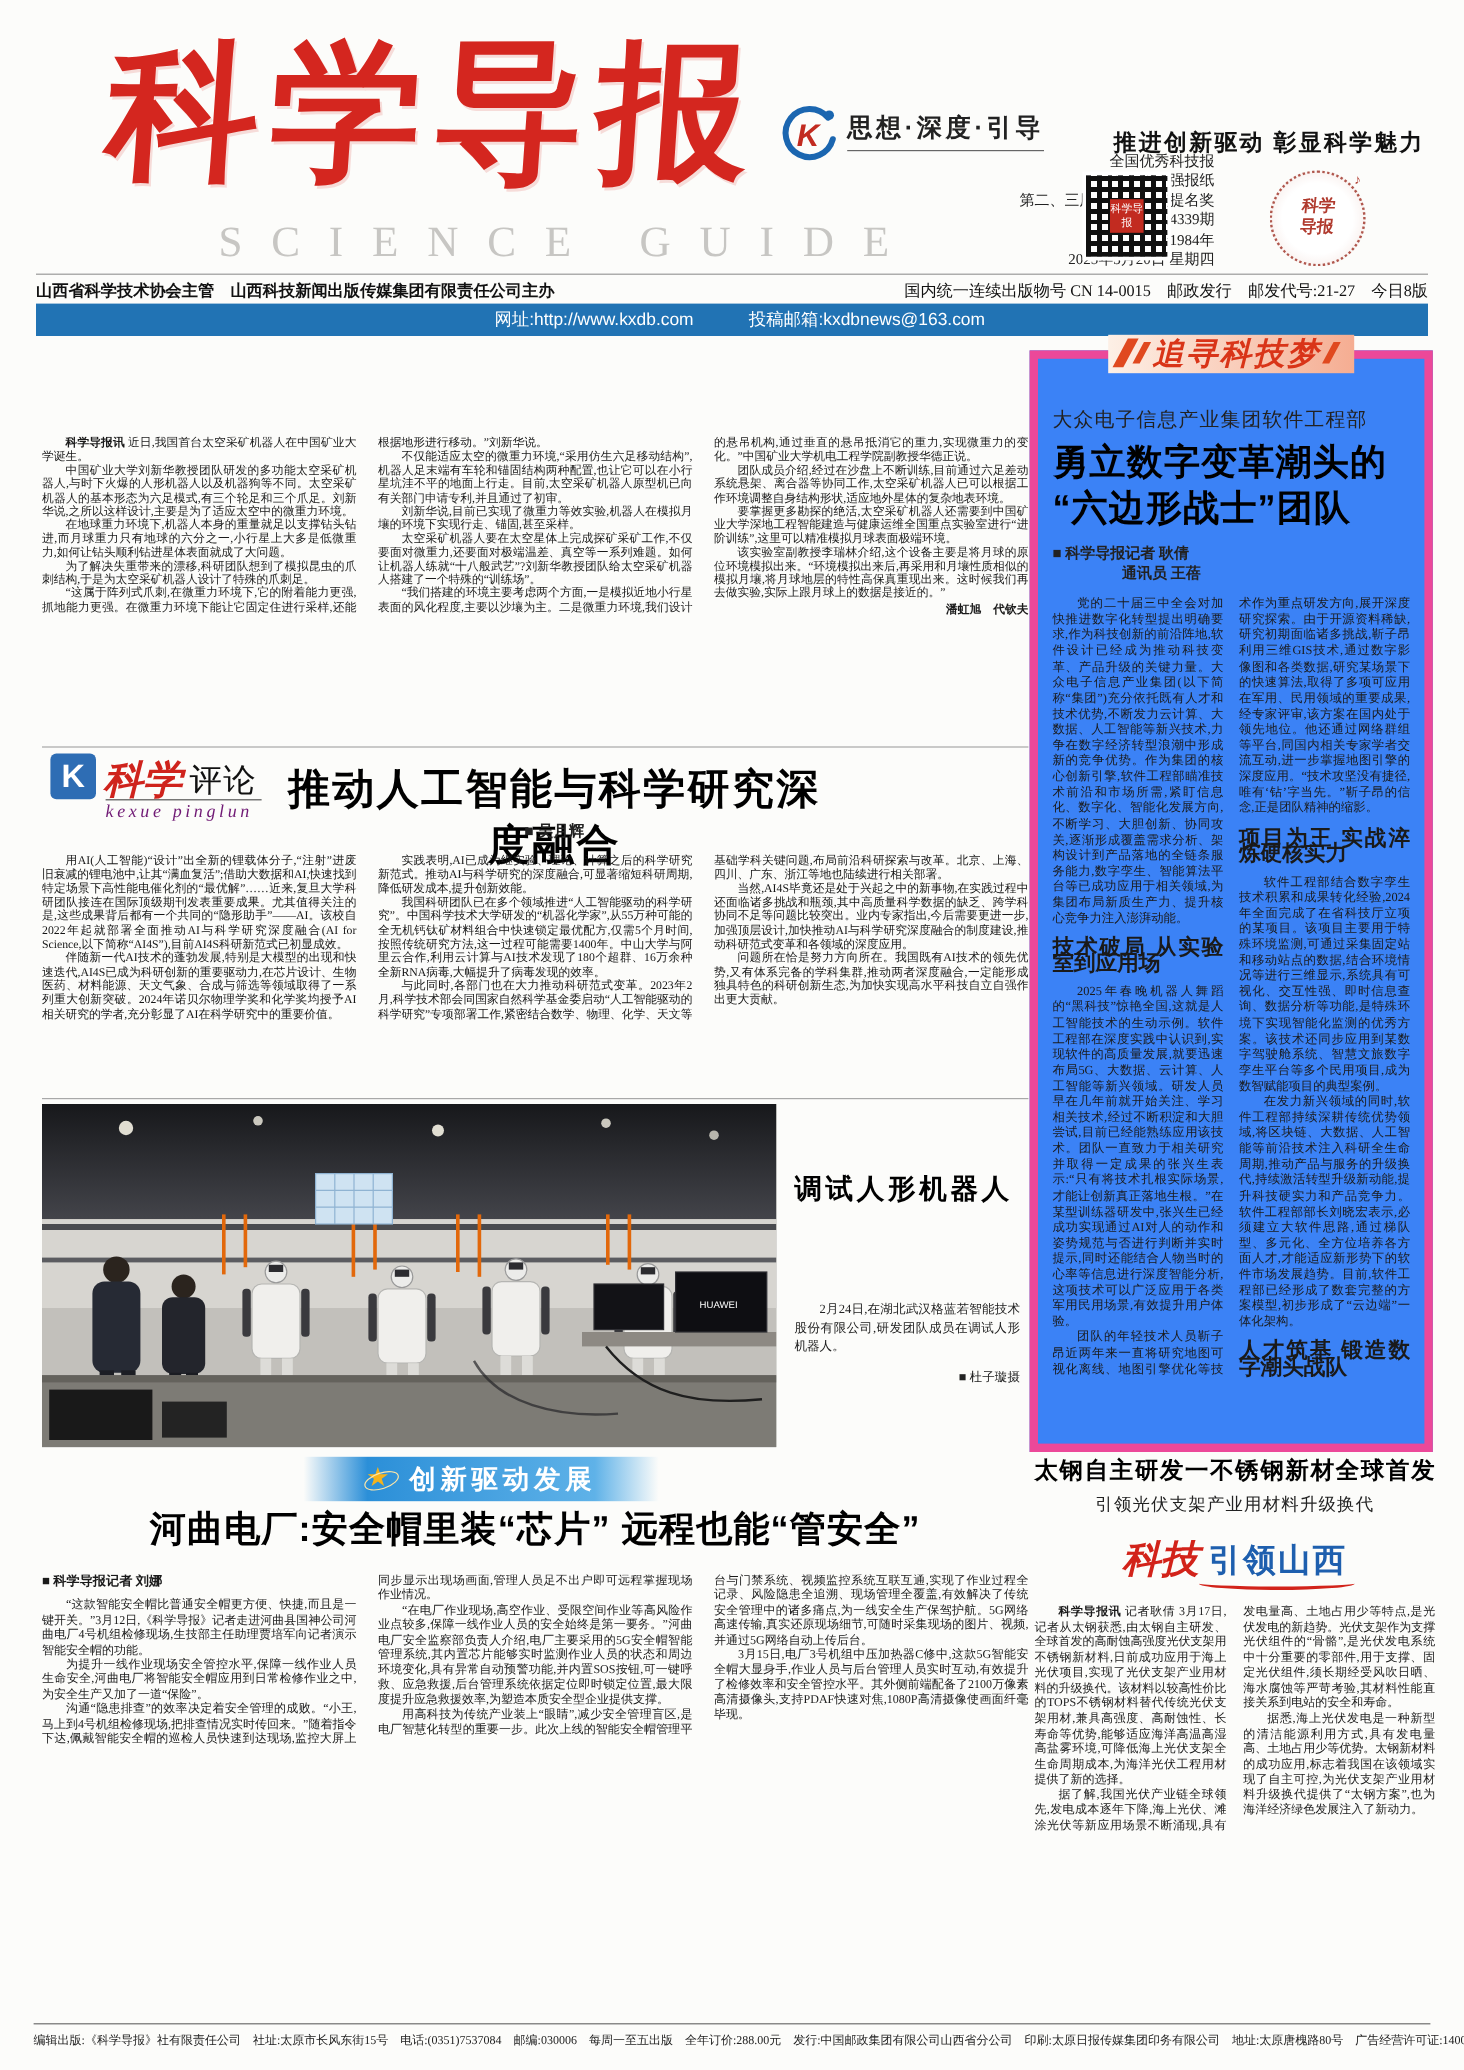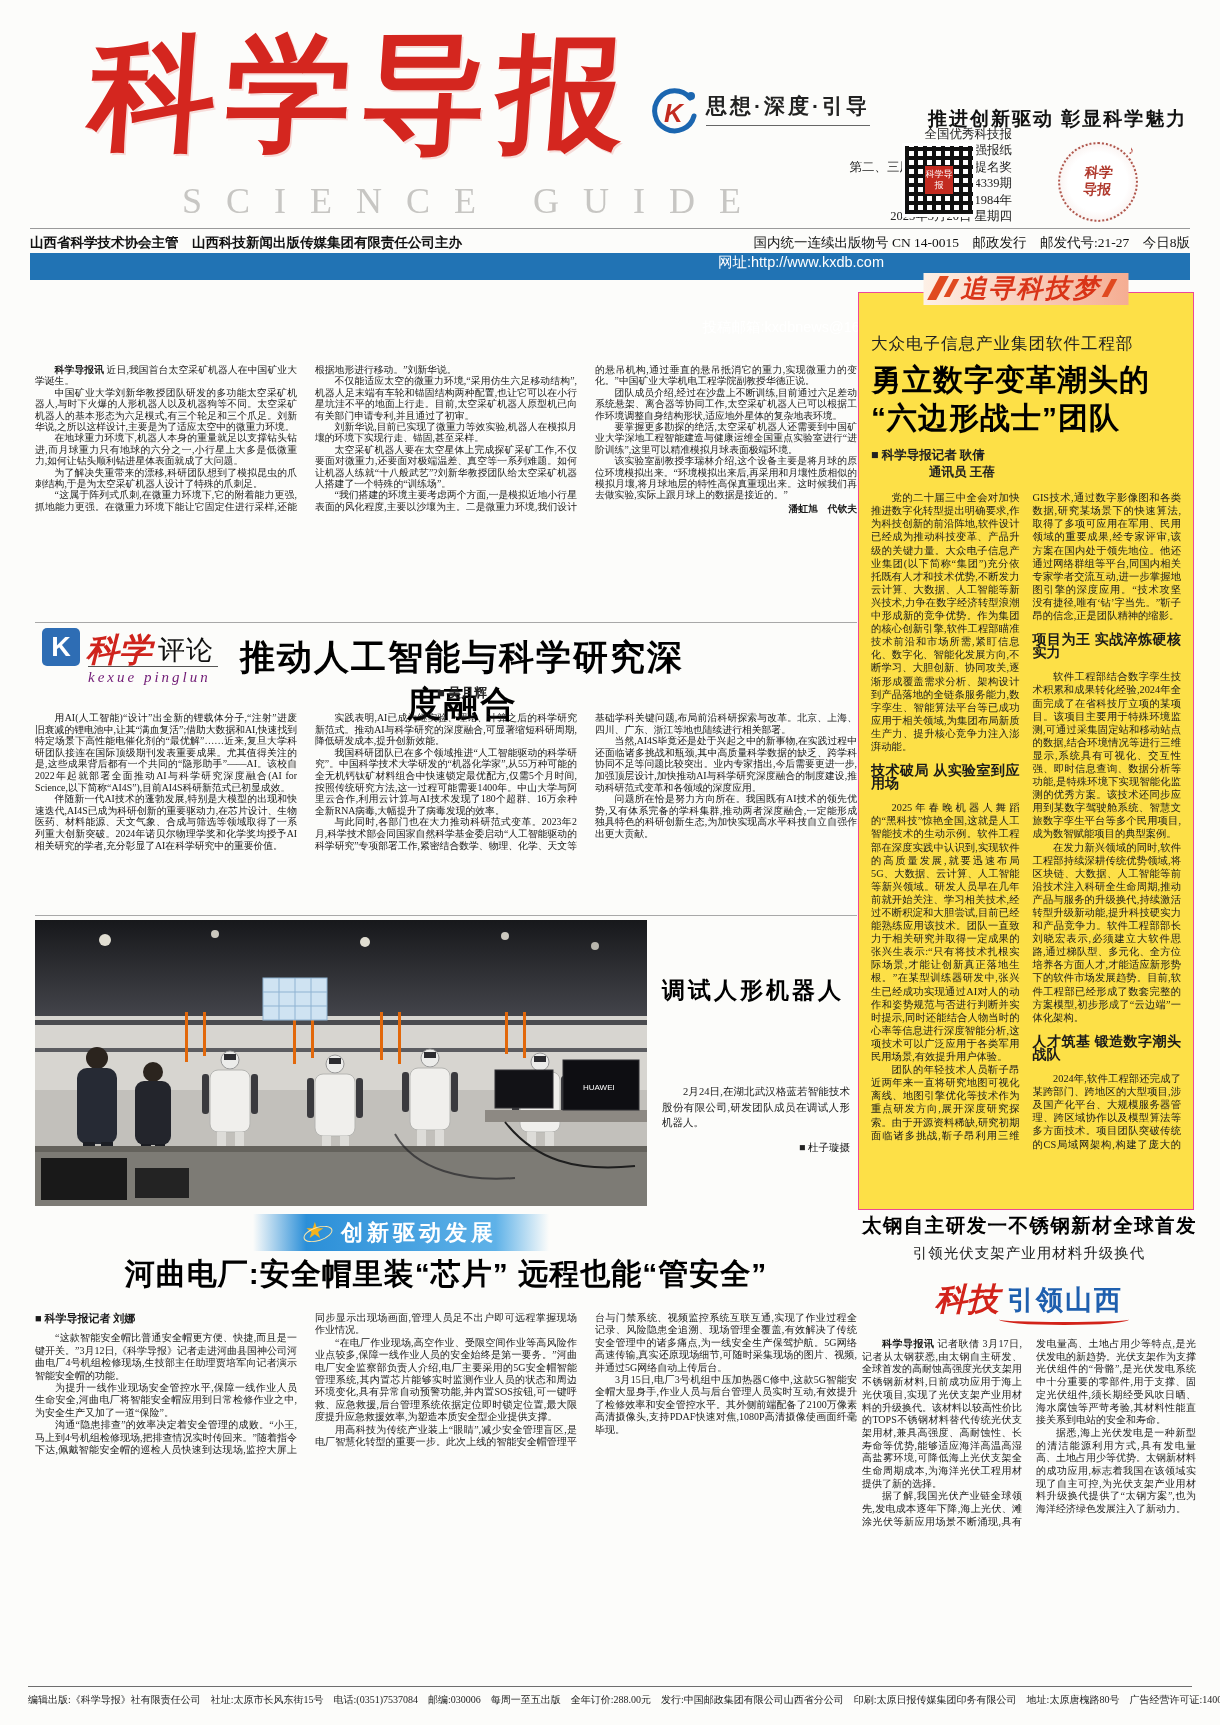--- a/index.html
+++ b/index.html
@@ -24,21 +24,21 @@
       font-size:9px;line-height:11px;text-align:center;padding-top:3px;box-sizing:border-box;}
   .qr-round{left:1058px;top:142px;width:76px;height:76px;border:2px dotted #b0574d;border-radius:50%;
       position:absolute;background:radial-gradient(circle,#fff 55%,#f3e2dd 100%);}
   .qr-round .inner{position:absolute;left:18px;top:20px;width:40px;height:36px;color:#b03a2e;
       font-size:14px;line-height:17px;text-align:center;font-weight:bold;font-family:"DejaVu Serif",serif;transform:skewX(-6deg);}
   .qr-round .note{position:absolute;right:2px;top:0px;font-size:11px;color:#b03a2e;}
   .pub-row{left:30px;top:228px;width:1160px;border-top:1px solid #9a9a9a;padding-top:5px;
       display:flex;justify-content:space-between;font-size:13.5px;font-weight:bold;color:#111;}
   .pub-row .right{font-weight:normal;font-family:"Liberation Serif",serif;}
   .url-bar{left:30px;top:253px;width:1160px;height:27px;background:#2173b4;color:#fff;font-size:14.5px;
-      display:flex;align-items:center;box-sizing:border-box;padding-left:382px;gap:46px;font-family:"Liberation Sans",sans-serif;flex-direction:column;}
+      display:flex;align-items:center;box-sizing:border-box;padding-left:382px;gap:46px;font-family:"Liberation Sans",sans-serif;}
   
   .lead-head{left:38px;top:288px;width:820px;font-size:47px;font-weight:bold;letter-spacing:1px;color:#000;
       font-family:"Liberation Sans",sans-serif;text-shadow:1px 1px 0 #bbb;}
   .lead-cols{left:35px;top:364px;width:822px;height:254px;column-count:3;column-gap:18px;
       font-size:9.8px;line-height:11.4px;text-align:justify;overflow:hidden;}
   .para{margin:0;text-indent:2em;}
   .sr-badge{break-inside:avoid;width:232px;height:62px;margin:2px 0 10px 2px;position:relative;
       background:radial-gradient(ellipse at 35% 55%,#d8e9f6 0%,#ecf4fa 55%,rgba(255,255,255,0) 90%);}
   .sr-badge .ring{position:absolute;left:2px;top:6px;width:50px;height:50px;border:2px solid #9cc4e2;
       border-radius:50%;opacity:.7;}
@@ -62,36 +62,36 @@
       font-size:9.8px;line-height:11.6px;text-align:justify;overflow:hidden;color:#161616;}
   .rule2{left:35px;top:915px;width:822px;height:1px;background:#a8a8a8;}
   
   .photo{left:35px;top:920px;width:612px;height:286px;background:#b9b7b2;}
   .photo-side{left:662px;top:925px;width:188px;}
   .photo-title{margin-top:50px;font-size:23px;font-weight:bold;letter-spacing:3px;color:#000;
       font-family:"Liberation Sans",sans-serif;}
   .photo-caption{margin-top:78px;font-size:10.5px;line-height:15.5px;text-align:justify;text-indent:2em;color:#222;}
   .photo-credit{text-align:right;font-size:10.5px;margin-top:4px;color:#222;}
   
-  .feature-box{left:858px;top:292px;width:336px;height:918px;border:1px solid #ec4899;background:#fde047;box-sizing:border-box;}
+  .feature-box{left:858px;top:292px;width:336px;height:918px;border:7px solid #ec4899;background:#3b82f6;box-sizing:border-box;}
   .chase-badge{position:absolute;left:50%;top:-20px;transform:translateX(-50%);display:flex;align-items:center;
       gap:6px;background:linear-gradient(90deg,#fdf0e6,#f5ad92);padding:3px 16px 5px 10px;height:32px;box-sizing:border-box;}
   .chase-badge .txt{font-size:26px;font-weight:bold;font-style:italic;color:#d93418;font-family:"DejaVu Serif",serif;
       letter-spacing:2px;white-space:nowrap;}
   .slash{width:9px;height:24px;background:#e0491f;transform:skewX(-28deg);}
   .slash.small{width:6px;height:18px;}
   .feature-inner{padding:0 12px;position:relative;height:100%;box-sizing:border-box;}
   .feature-kicker{margin:0;padding-top:40px;font-size:16.5px;letter-spacing:1px;color:#222;}
   .feature-head{margin:6px 0 0;font-size:30px;font-weight:bold;line-height:1.27;letter-spacing:1px;color:#000;
       font-family:"Liberation Sans",sans-serif;}
   .feature-byline{margin:10px 0 0;font-size:12.5px;font-weight:bold;color:#222;}
   .feature-byline .l2{display:block;padding-left:58px;}
   .feature-cols{margin-top:10px;height:662px;column-count:2;column-gap:13px;font-size:10.3px;line-height:13.1px;
       text-align:justify;overflow:hidden;}
-  .sub{font-weight:bold;font-size:14px;font-family:"Liberation Sans",sans-serif;margin:11px 0;text-indent:0;
+  .sub{font-weight:bold;font-size:18px;font-family:"Liberation Sans",sans-serif;margin:11px 0;text-indent:0;
       break-inside:avoid;}
   
   .innov-badge{left:253px;top:1214px;width:296px;height:37px;display:flex;align-items:center;justify-content:center;
       gap:10px;background:linear-gradient(90deg,rgba(255,255,255,0),#2b8fd8 18%,#5fb2e8 82%,rgba(255,255,255,0));}
   .innov-badge .txt{color:#fff;font-size:22px;font-weight:bold;letter-spacing:4px;font-family:"Liberation Sans",sans-serif;}
   .star{position:relative;width:26px;height:26px;}
   .star .s{position:absolute;left:0;top:-2px;font-size:22px;color:#f5b31c;}
   .star .orbit{position:absolute;left:-2px;top:7px;width:28px;height:12px;border:1.5px solid #fde6a8;border-radius:50%;
       transform:rotate(-18deg);}
   .hl-head{left:35px;top:1254px;width:822px;text-align:center;font-size:30px;font-weight:bold;letter-spacing:1px;

